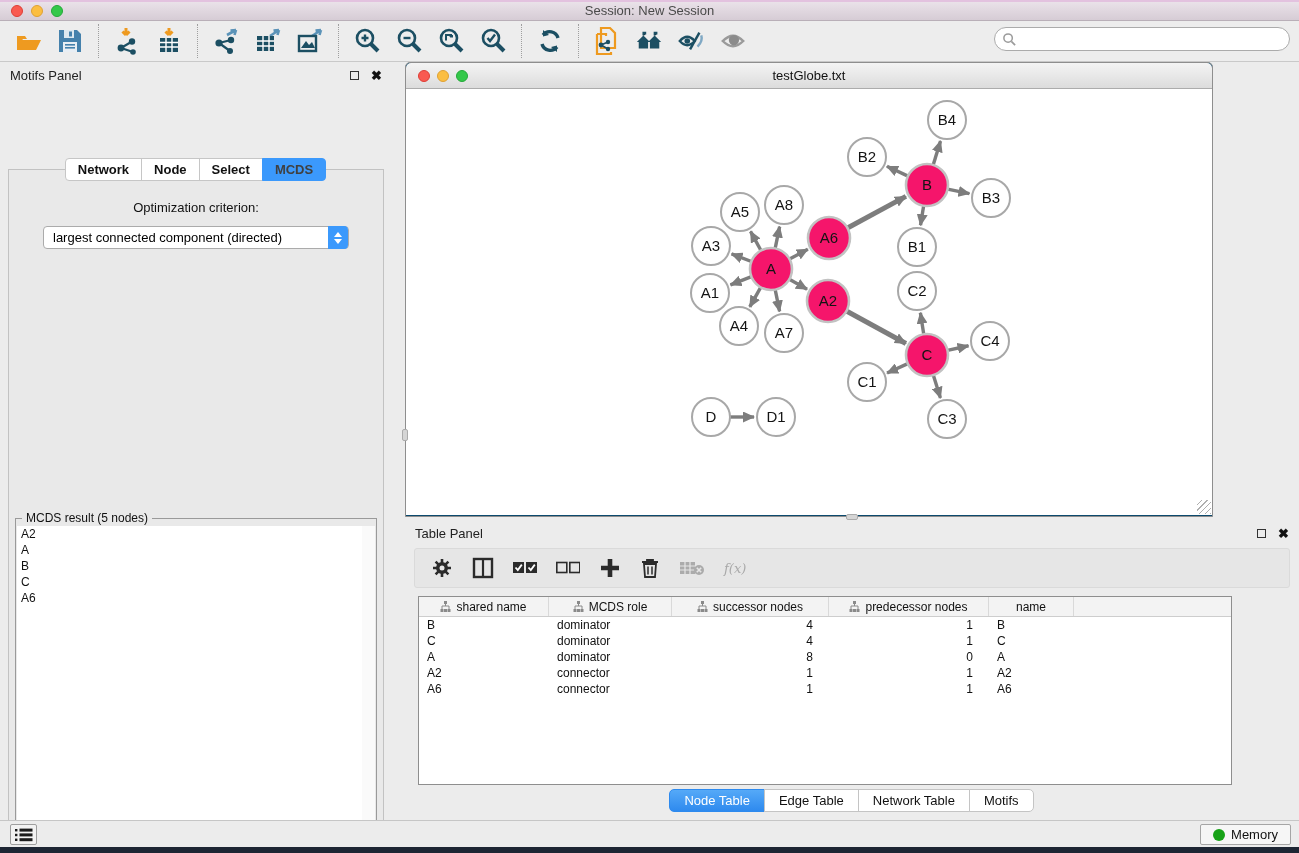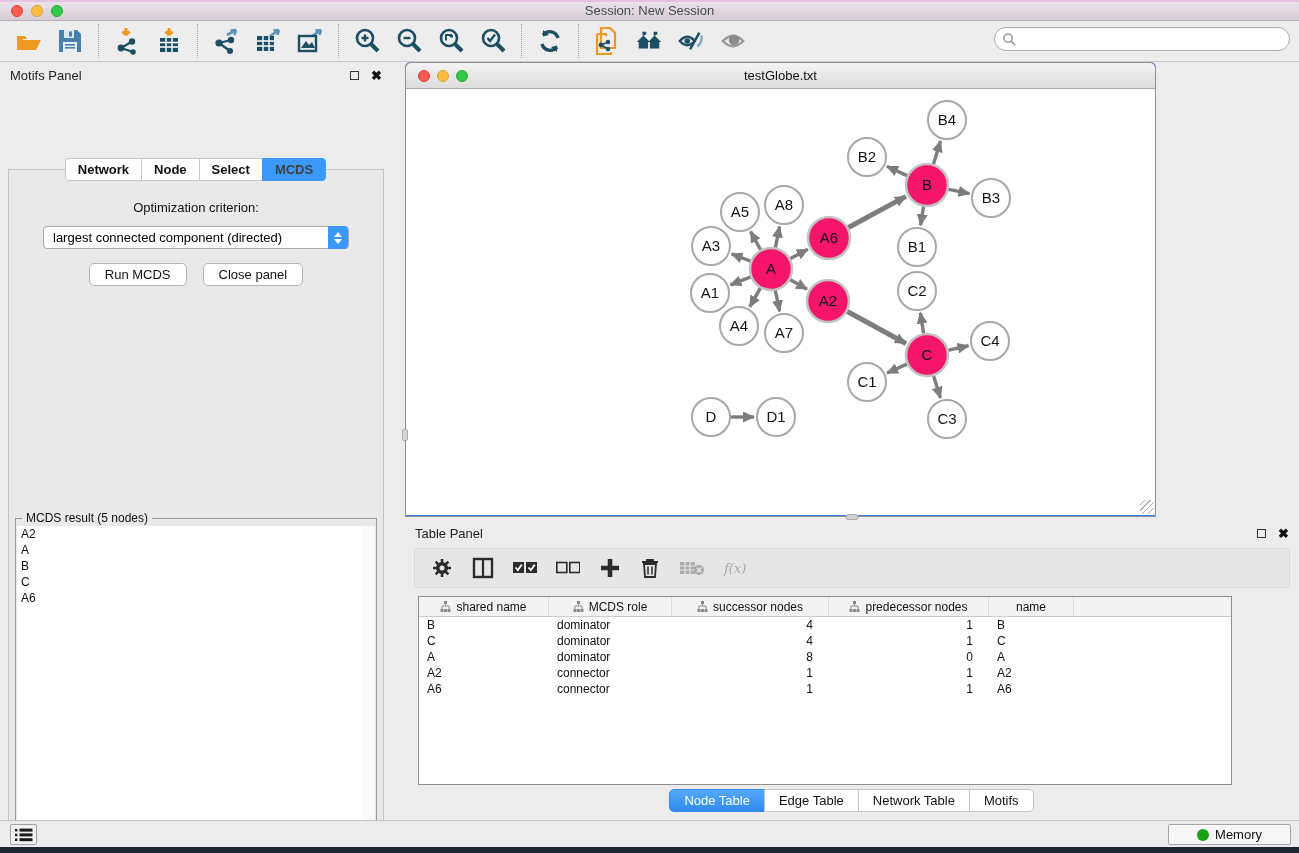--- a/index.html
+++ b/index.html
@@ -50,22 +50,22 @@
   .cp-buttons { display:flex; justify-content:center; gap:16px; margin-top:14px; }
   .btn { background:#fff; border:1px solid #B3B3B3; border-radius:5px; font-size:13px; padding:3px 15px; color:#111; cursor:pointer; }
   .result-group { position:absolute; left:6px; top:348px; width:362px; height:340px; border:1px solid #9a9a9a; }
   .result-title { position:absolute; left:6px; top:-8px; background:#E9E9E9; padding:0 4px; font-size:12px; color:#111; }
   .result-list { position:absolute; left:1px; top:7px; width:346px; height:330px; background:#fff;
     border-right:1px solid #cfcfcf; overflow:hidden; }
   .result-track { position:absolute; right:1px; top:7px; width:13px; height:330px; background:#FAFAFA; }
   .result-item { font-size:12px; padding:1px 0 1px 4px; color:#111; cursor:default; }
 
   
-  .net-window { position:absolute; left:405px; top:62px; width:751px; height:455px;
-    border:1px solid #8E8E8E; background:#3b82f6; border-radius:5px 5px 0 0; }
+  .net-window { position:absolute; left:405px; top:62px; width:808px; height:455px;
+    border:1px solid #8E8E8E; background:#0c4a6e; border-radius:5px 5px 0 0; }
   .net-titlebar { height:26px; background:linear-gradient(#F4F4F4,#DCDCDC); border-bottom:1px solid #ACACAC;
     border-radius:5px 5px 0 0; position:relative; }
   .net-dots { position:absolute; left:12px; top:7px; display:flex; gap:7px; }
   .net-dots .dot { width:12px; height:12px; }
   .net-title { text-align:center; font-size:13px; color:#111; padding-top:5px; }
   .net-canvas { position:relative; width:100%; height:426px; background:#fff; }
   .grip-left { position:absolute; left:-4px; top:366px; width:6px; height:12px; background:#D5D5D5; border:1px solid #ABABAB; border-radius:2px; }
   .grip-bottom { position:absolute; left:440px; bottom:-4px; width:12px; height:6px; background:#D5D5D5; border:1px solid #ABABAB; border-radius:2px; }
   .resize-grip { position:absolute; right:1px; bottom:1px; width:14px; height:14px;
     background:repeating-linear-gradient(135deg, transparent 0 3px, #AFAFAF 3px 4px); }
@@ -86,21 +86,21 @@
   .bt-tab { font-size:13px; padding:3px 14px; background:#fff; border:1px solid #C4C4C4; margin-left:-1px; color:#111; cursor:pointer; }
   .bt-tab:first-child { border-radius:5px 0 0 5px; }
   .bt-tab:last-child { border-radius:0 5px 5px 0; }
   .bt-tab.sel { background:linear-gradient(#55A9F8,#2E8AEE); border-color:#2E8AEE; color:#fff;text-align:center; }
 
   
   .statusbar { position:absolute; left:0; top:820px; width:1299px; height:27px; background:#ECECEC; border-top:1px solid #C6C6C6; }
   .list-btn { position:absolute; left:10px; top:3px; width:27px; height:21px; background:#F2F2F2;
     border:1px solid #9E9E9E; border-radius:2px; display:flex; align-items:center; justify-content:center; cursor:pointer; }
   .memory-btn { position:absolute; right:8px; top:3px; height:21px; background:#F6F6F6; border:1px solid #A5A5A5;
-    border-radius:2px; display:flex; align-items:center; gap:6px; padding:0 28px; font-size:13px; color:#111; cursor:pointer; }
+    border-radius:2px; display:flex; align-items:center; gap:6px; padding:0 12px; font-size:13px; color:#111; cursor:pointer; }
   .mem-dot { width:12px; height:12px; border-radius:50%; background:#17A217; }
   .desktop-strip { position:absolute; left:0; top:847px; width:1299px; height:6px; background:#1D2533; }
 </style>
 </head>
 <body>
 
 <div class="titlebar">
   <div class="tl-dots">
     <div class="dot red"></div>
     <div class="dot yellow"></div>
@@ -266,24 +266,20 @@
     <span class="close-x">✖</span>
   </div>
   <div class="cp-content">
     <div class="opt-label">Optimization criterion:</div>
     <div class="criterion">
       <span>largest connected component (directed)</span>
       <span class="stepper">
           <span class="tri-up"></span>
           <span class="tri-down"></span>
         </span>
-    </div>
-    <div class="cp-buttons">
-      <button class="btn">Run MCDS</button>
-      <button class="btn">Close panel</button>
     </div>
     <div class="result-group">
       <span class="result-title">MCDS result (5 nodes)</span>
       <div class="result-list" id="result-list">
           <div class="result-item">A2</div>
           <div class="result-item">A</div>
           <div class="result-item">B</div>
           <div class="result-item">C</div>
           <div class="result-item">A6</div>
         </div>

